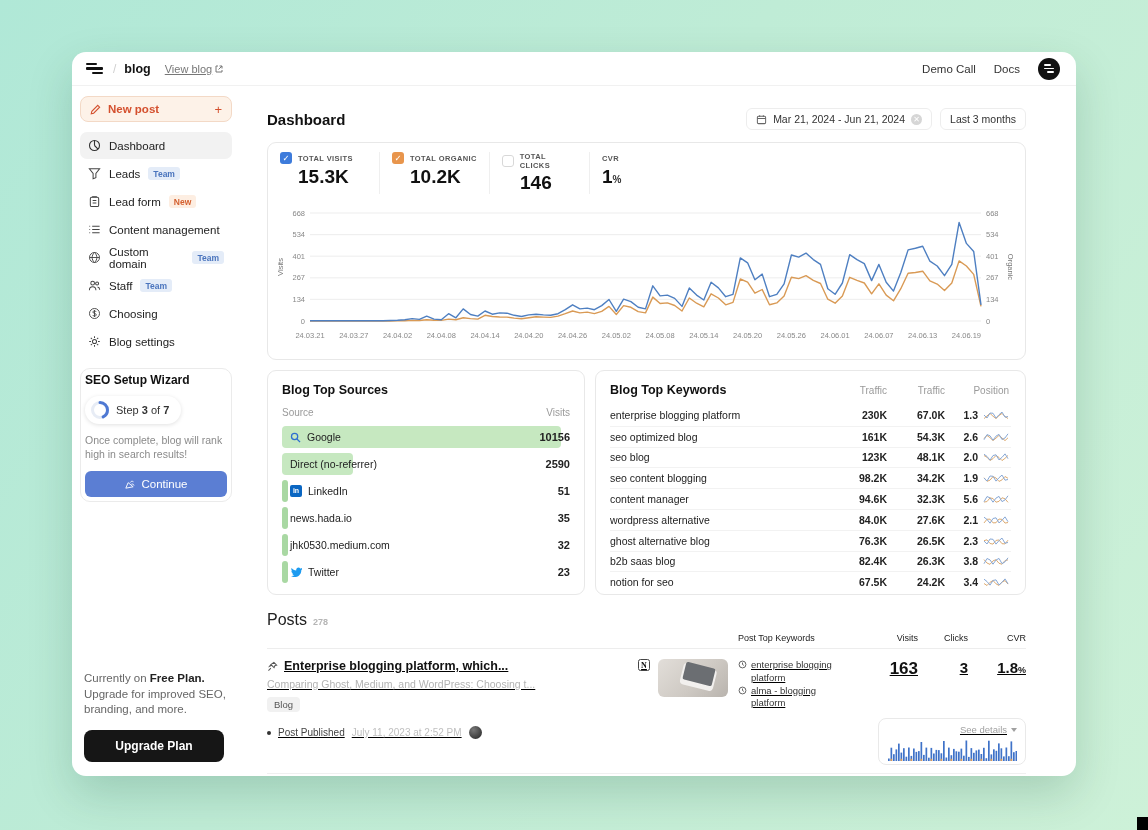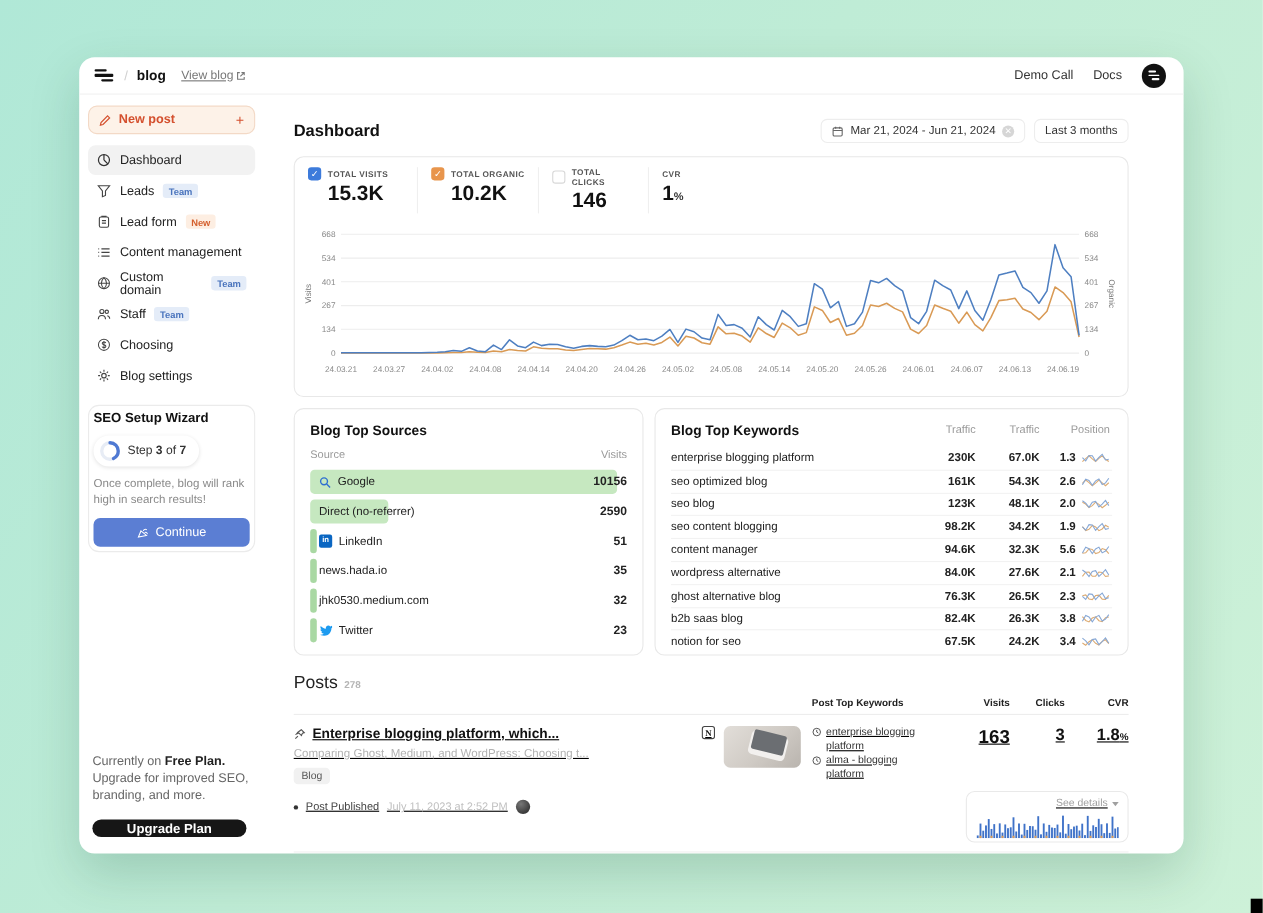--- a/index.html
+++ b/index.html
@@ -46,21 +46,21 @@
   .wizard-title { font-size:12px; font-weight:700; color:#111; margin-bottom:9px; }
   .step-pill { display:inline-flex; align-items:center; gap:6px; background:#fff; border-radius:999px; padding:4px 12px 4px 5px;
                box-shadow:0 1px 4px rgba(0,0,0,.12); font-size:11px; color:#333; margin-bottom:9px; }
   .step-pill b { font-weight:700; }
   .wizard-desc { font-size:10.5px; color:#8a8a8a; line-height:1.35; margin-bottom:10px; }
   .continue-btn { width:100%; height:26px; background:#5b7ed3; color:#fff; border:none; border-radius:6px; font-size:11.5px;
                   display:flex; align-items:center; justify-content:center; gap:6px; cursor:pointer; font-family:inherit;}
   .plan-block { margin-top:auto; padding:0 4px; }
   .plan-text { font-size:11.5px; color:#666; line-height:1.35; margin-bottom:12px; }
   .plan-text b { color:#222; }
-  .upgrade-btn { width:140px; height:16px; background:#161616; color:#fff; border:none; border-radius:8px; font-size:12px;
+  .upgrade-btn { width:140px; height:32px; background:#161616; color:#fff; border:none; border-radius:8px; font-size:12px;
                  font-weight:700; cursor:pointer; font-family:inherit;}
 
   
   .main { position:absolute; left:195px; top:42px; width:759px; bottom:0; }
   .main-titlerow { display:flex; align-items:center; justify-content:space-between; margin-top:14px; }
   .page-title { font-size:15px; font-weight:600; color:#111; }
   .date-controls { display:flex; gap:8px; }
   .pill { height:22px; border:1px solid #ededed; border-radius:6px; display:flex; align-items:center; gap:6px;
           padding:0 9px; font-size:10.5px; color:#333; cursor:pointer; background:#fff;}
   .clear-x { width:11px; height:11px; border-radius:50%; background:#d6d6d6; color:#fff; font-size:8px; line-height:11px;
@@ -106,21 +106,21 @@
   .kw-vol, .kw-traf { font-size:10.5px; font-weight:700; color:#222; text-align:right; }
   .kw-vol { width:72px; } .kw-traf { width:58px; }
   .kw-pos { width:66px; display:flex; align-items:center; justify-content:flex-end; gap:3px; font-size:10.5px; font-weight:700; color:#222;}
 
   .posts-sec { margin-top:16px; }
   .posts-head { display:flex; align-items:baseline; }
   .posts-title { font-size:16px; color:#222; }
   .posts-count { font-size:9px; color:#b5b5b5; margin-left:6px; font-weight:600;}
   .posts-colhead { display:flex; margin-top:4px; padding-bottom:5px; border-bottom:1px solid #ededed; }
   .pcol-group { margin-left:auto; display:flex; align-items:flex-end; }
-  .pcol { font-size:9px; font-weight:700; color:#222; }
+  .pcol { font-size:9px; font-weight:400; color:#222; }
   .pcol.kw { width:112px; text-align:left;}
   .pcol.visits { width:68px; text-align:right;}
   .pcol.clicks { width:50px; text-align:right;}
   .pcol.cvr { width:58px; text-align:right;}
 
   .post-row { display:flex; padding:10px 0 8px; border-bottom:1px solid #f0f0f0;text-decoration:underline; }
   .post-left { flex:1; padding-right:10px; }
   .post-main { display:flex; gap:8px; }
   .post-content { flex:1; }
   .post-titleline { display:flex; align-items:center; gap:6px; }

